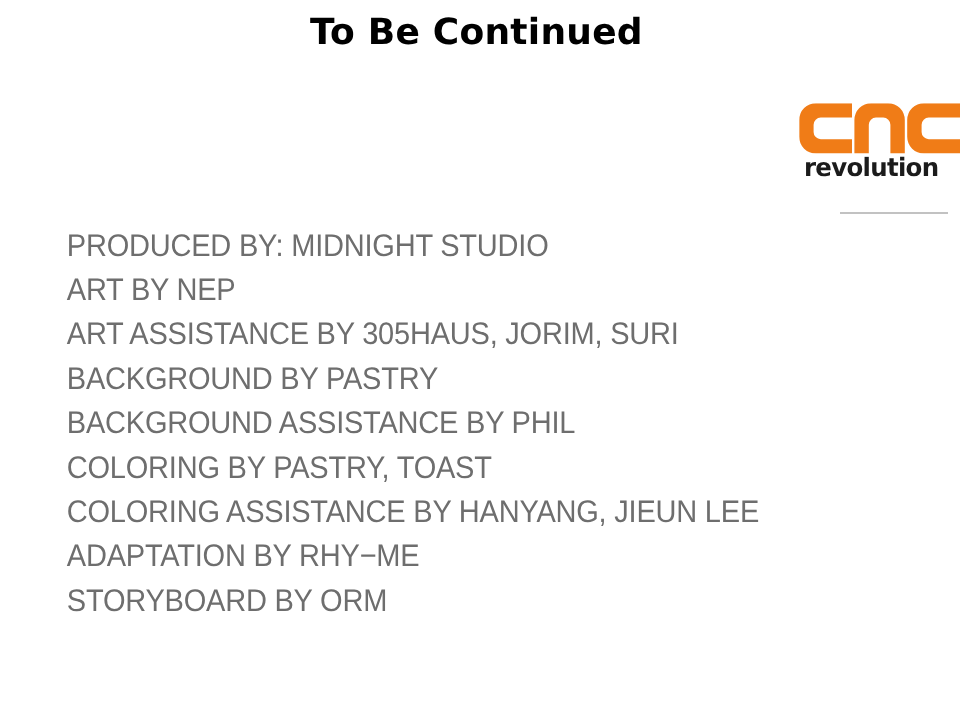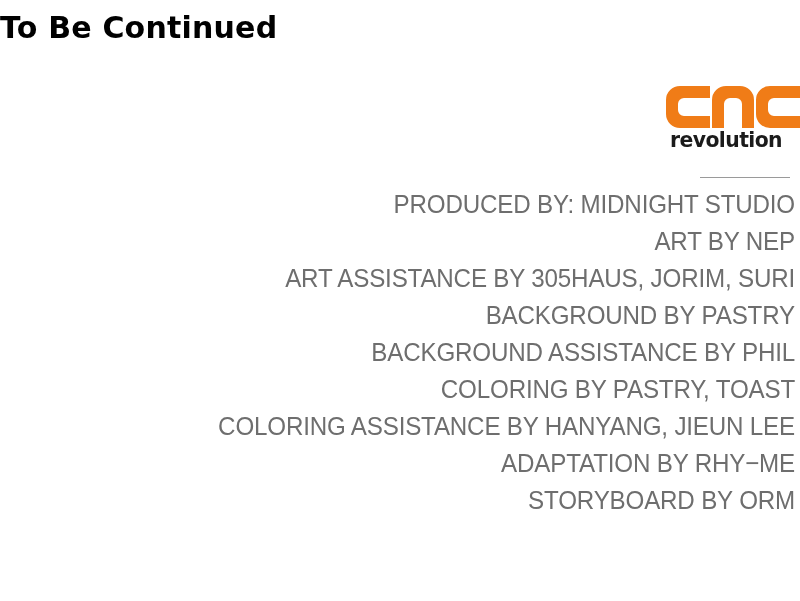--- a/index.html
+++ b/index.html
@@ -22,21 +22,21 @@
     background: #ffffff;
     overflow: hidden;
   }
 
   
   .title-row {
     position: absolute;
     top: 8px;
     left: 0;
     width: 800px;
-    text-align: left;
+    text-align: center;
     padding-right: 6px;
     box-sizing: border-box;
   }
   .title-text {
     display: inline-block;
     font-family: "DejaVu Sans", sans-serif;
     font-size: 30px;
     font-weight: bold;
     color: #000000;
     letter-spacing: 0.2px;
@@ -99,21 +99,20 @@
   }
 
   
   .credits {
     position: absolute;
     top: 186px;
     left: 0;
     width: 800px;
     padding-right: 5px;
     box-sizing: border-box;
-    text-align: right;
   }
   .credit-line {
     display: block;
     font-family: "Liberation Sans", sans-serif;
     font-size: 26px;
     font-weight: normal;
     color: #6e6e6e;
     line-height: 37px;
     letter-spacing: -0.2px;
     white-space: nowrap;

